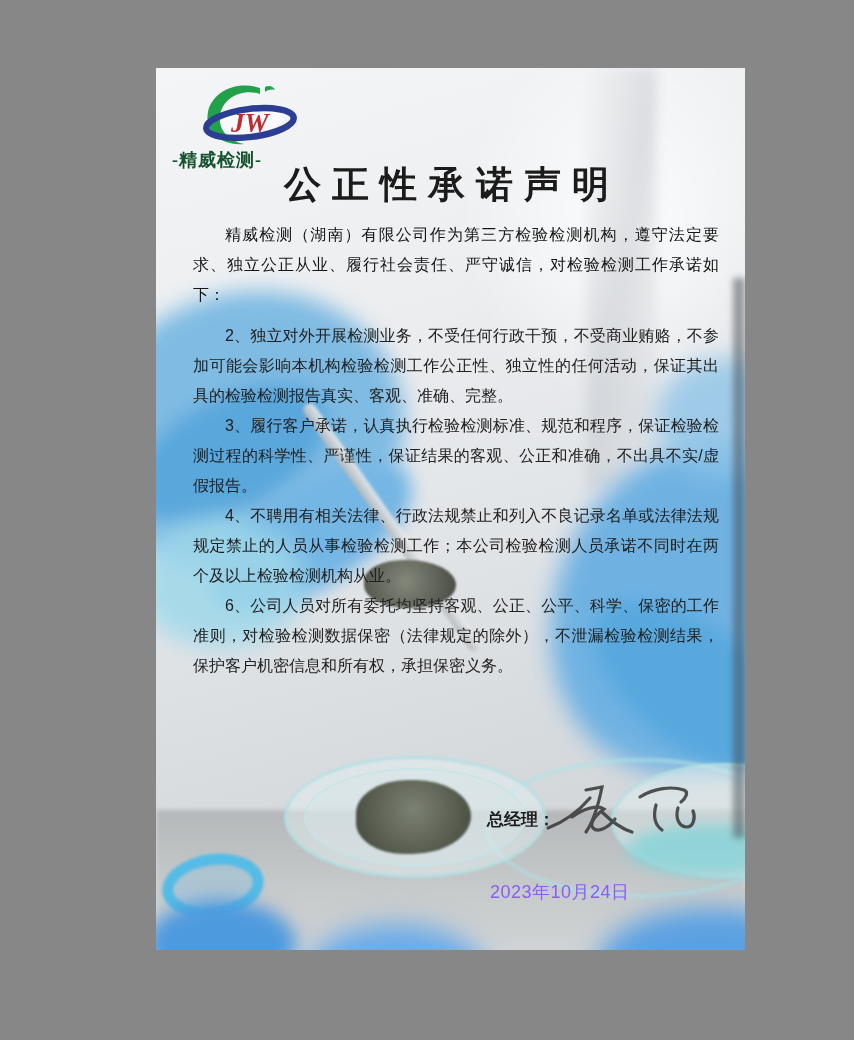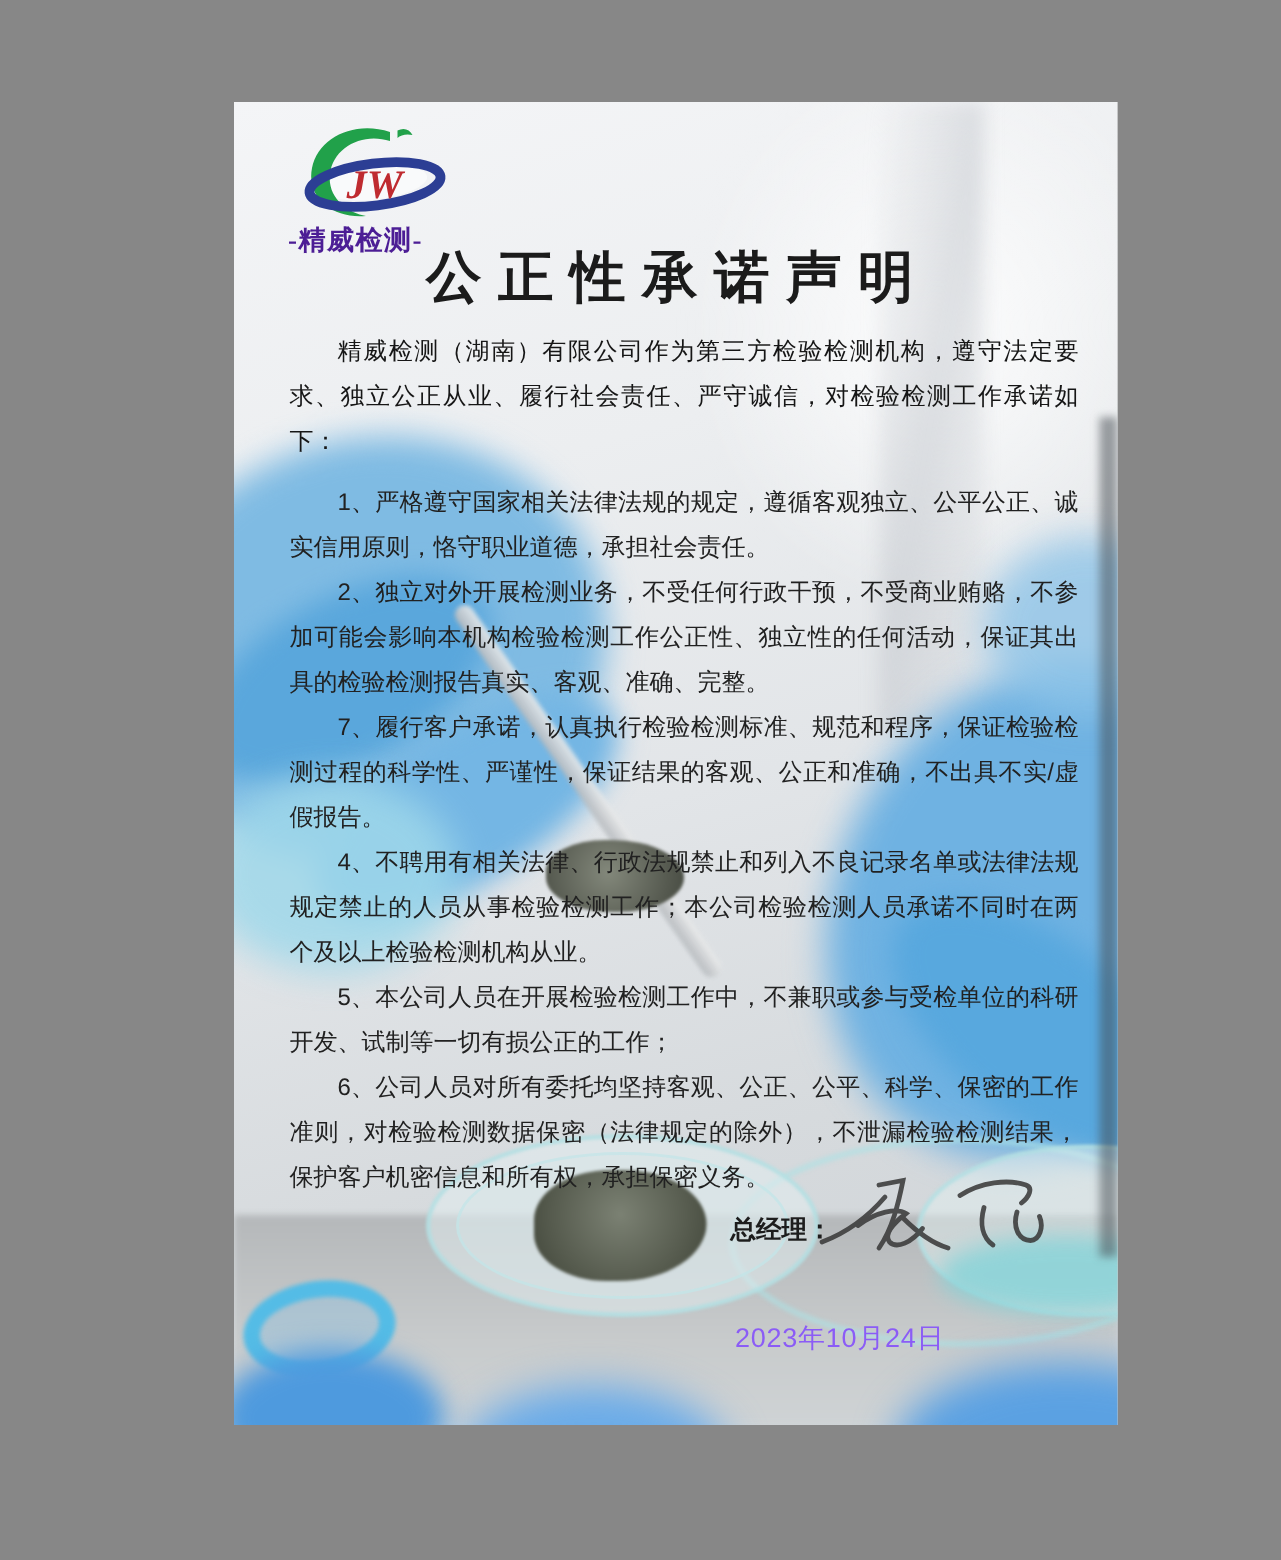--- a/index.html
+++ b/index.html
@@ -48,23 +48,23 @@
   .teal-cap{left:470px;top:756px;width:170px;height:52px;background:#83d3d8;filter:blur(7px);opacity:.8;}
   .cap-ring{left:6px;top:786px;width:102px;height:64px;border:11px solid #54bce6;background:rgba(130,190,225,.35);filter:blur(1.5px);transform:rotate(-8deg);}
   .cap-body{left:-10px;top:832px;width:150px;height:90px;background:#4e9ade;filter:blur(9px);}
   .blob-bottom-center{left:150px;top:856px;width:180px;height:100px;background:#6aabe8;filter:blur(13px);}
   .blob-bottom-right{left:440px;top:840px;width:230px;height:120px;background:#5ba1e2;filter:blur(13px);}
   .edge-shadow-right{left:577px;top:210px;width:12px;height:560px;border-radius:0;background:rgba(66,72,78,.5);filter:blur(3px);}
   
   .content{position:absolute;inset:0;z-index:2;color:var(--paper-text);}
   .logo{position:absolute;left:38px;top:16px;width:112px;height:64px;}
   .brand{
-    position:absolute;left:16px;top:80px;width:130px;text-align:center;
+    position:absolute;left:16px;top:80px;width:130px;text-align:left;
     font-family:Liberation Serif, serif;
-    font-weight:800;font-size:18px;letter-spacing:1px;color:#4c1d95;
+    font-weight:800;font-size:18px;letter-spacing:1px;color:#14532d;
   }
   .title{
     position:absolute;left:128px;top:92px;
     font-family:"Liberation Serif","DejaVu Serif",serif;
     font-weight:900;font-size:37px;letter-spacing:11px;color:#1b1b1b;
     white-space:nowrap;
   }
   .body{
     position:absolute;left:37px;top:152px;width:526px;
     font-size:16px;line-height:30px;text-align:justify;color:#212121;
@@ -122,25 +122,23 @@
         <ellipse cx="56" cy="39" rx="44" ry="14" fill="none" stroke="var(--logo-ring-blue)" stroke-width="6.5" transform="rotate(-7 56 39)"></ellipse>
         <text x="37" y="48" font-family="Liberation Serif, DejaVu Serif, serif" font-size="27" font-style="italic" font-weight="bold" fill="var(--logo-red)">JW</text>
       </svg>
 
       <div class="brand">-精威检测-</div>
 
       <div class="title">公正性承诺声明</div>
 
       <div class="body">
         <p class="intro">精威检测（湖南）有限公司作为第三方检验检测机构，遵守法定要求、独立公正从业、履行社会责任、严守诚信，对检验检测工作承诺如下：</p>
-        <p>1、严格遵守国家相关法律法规的规定，遵循客观独立、公平公正、诚实信用原则，恪守职业道德，承担社会责任。</p>
         <p>2、独立对外开展检测业务，不受任何行政干预，不受商业贿赂，不参加可能会影响本机构检验检测工作公正性、独立性的任何活动，保证其出具的检验检测报告真实、客观、准确、完整。</p>
-        <p>7、履行客户承诺，认真执行检验检测标准、规范和程序，保证检验检测过程的科学性、严谨性，保证结果的客观、公正和准确，不出具不实/虚假报告。</p>
+        <p>3、履行客户承诺，认真执行检验检测标准、规范和程序，保证检验检测过程的科学性、严谨性，保证结果的客观、公正和准确，不出具不实/虚假报告。</p>
         <p>4、不聘用有相关法律、行政法规禁止和列入不良记录名单或法律法规规定禁止的人员从事检验检测工作；本公司检验检测人员承诺不同时在两个及以上检验检测机构从业。</p>
-        <p>5、本公司人员在开展检验检测工作中，不兼职或参与受检单位的科研开发、试制等一切有损公正的工作；</p>
         <p>6、公司人员对所有委托均坚持客观、公正、公平、科学、保密的工作准则，对检验检测数据保密（法律规定的除外），不泄漏检验检测结果，保护客户机密信息和所有权，承担保密义务。</p>
       </div>
 
       <div class="sig-label">总经理：</div>
 
       <svg class="sig-svg" viewBox="0 0 172 80" fill="none" stroke="#3b3b3b" stroke-width="3.2" stroke-linecap="round" opacity="0.88">
         <path d="M6 56 C22 50 36 40 48 26"></path>
         <path d="M44 18 L60 15 C57 30 53 47 44 60"></path>
         <path d="M30 45 C42 36 56 33 62 37 C53 44 47 51 51 56 C56 61 66 56 73 47"></path>
         <path d="M60 40 C70 50 80 57 90 60"></path>

